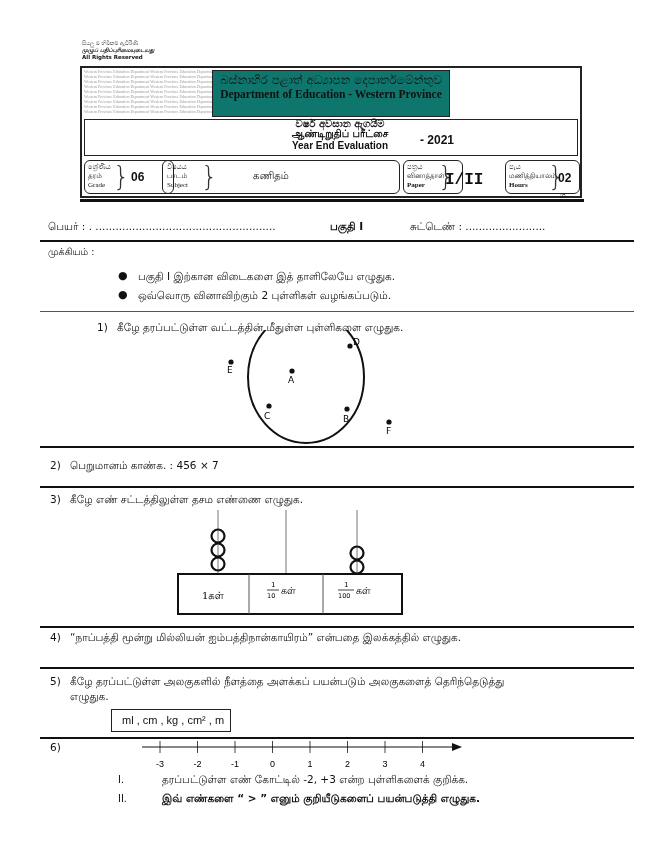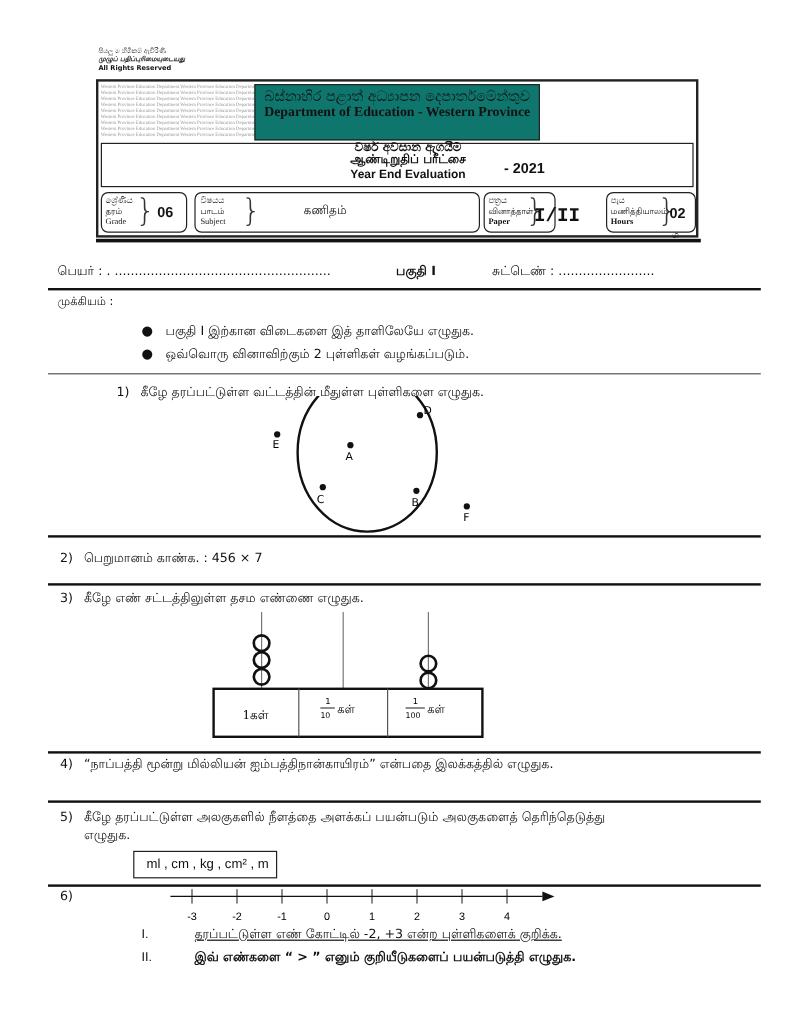--- a/index.html
+++ b/index.html
@@ -50,21 +50,21 @@
   <div class="dept-si">බස්නාහිර පළාත් අධ්‍යාපන දෙපාර්තමේන්තුව</div>
   <div class="dept-en">Department of Education - Western Province</div>
 </div>
 
 <div class="abs title-box"></div>
 <div class="abs title-si">වර්ෂ අවසාන ඇගයීම</div>
 <div class="abs title-ta">ஆண்டிறுதிப் பரீட்சை</div>
 <div class="abs title-en">Year End Evaluation</div>
 <div class="abs year">- 2021</div>
 
-<div class="abs cell" style="left:84px;width:72px;">
+<div class="abs cell" style="left:84px;width:90px;">
   <div class="abs lbl3" style="left:3px;top:2px;">
     <div>ශ්‍රේණිය</div>
     <div>தரம்</div>
     <div>Grade</div>
   </div>
   <div class="abs brace" style="left:28px;top:2px;">}</div>
   <div class="abs val" style="left:46px;top:9px;">06</div>
 </div>
 <div class="abs cell" style="left:162px;width:238px;text-decoration:underline;">
   <div class="abs lbl3" style="left:4px;top:2px;">
@@ -184,15 +184,15 @@
       <text x="180" y="27" text-anchor="middle" font-size="9" font-family="Liberation Sans, sans-serif">1</text>
       <line x1="217.5" x2="217.5" y1="1" y2="13" stroke="#111" stroke-width="0.8"></line>
       <text x="217.5" y="27" text-anchor="middle" font-size="9" font-family="Liberation Sans, sans-serif">2</text>
       <line x1="255" x2="255" y1="1" y2="13" stroke="#111" stroke-width="0.8"></line>
       <text x="255" y="27" text-anchor="middle" font-size="9" font-family="Liberation Sans, sans-serif">3</text>
       <line x1="292.5" x2="292.5" y1="1" y2="13" stroke="#111" stroke-width="0.8"></line>
       <text x="292.5" y="27" text-anchor="middle" font-size="9" font-family="Liberation Sans, sans-serif">4</text>
     </g>
 </svg>
 <div class="abs txt" style="left:118px;top:773px;font-family:'Liberation Sans',sans-serif;">I.</div>
-<div class="abs txt" style="left:162px;top:773px;text-decoration:underline;">தரப்பட்டுள்ள  எண்  கோட்டில்  -2, +3 என்ற  புள்ளிகளைக்  குறிக்க.</div>
+<div class="abs txt" style="left:162px;top:773px;">தரப்பட்டுள்ள  எண்  கோட்டில்  -2, +3 என்ற  புள்ளிகளைக்  குறிக்க.</div>
 <div class="abs txt" style="left:118px;top:792px;font-family:'Liberation Sans',sans-serif;">II.</div>
 <div class="abs txt" style="left:162px;top:792px;font-weight:bold;">இவ்  எண்களை  “ &gt; ” எனும்  குறியீடுகளைப்  பயன்படுத்தி  எழுதுக.</div>
 
 </body></html>

